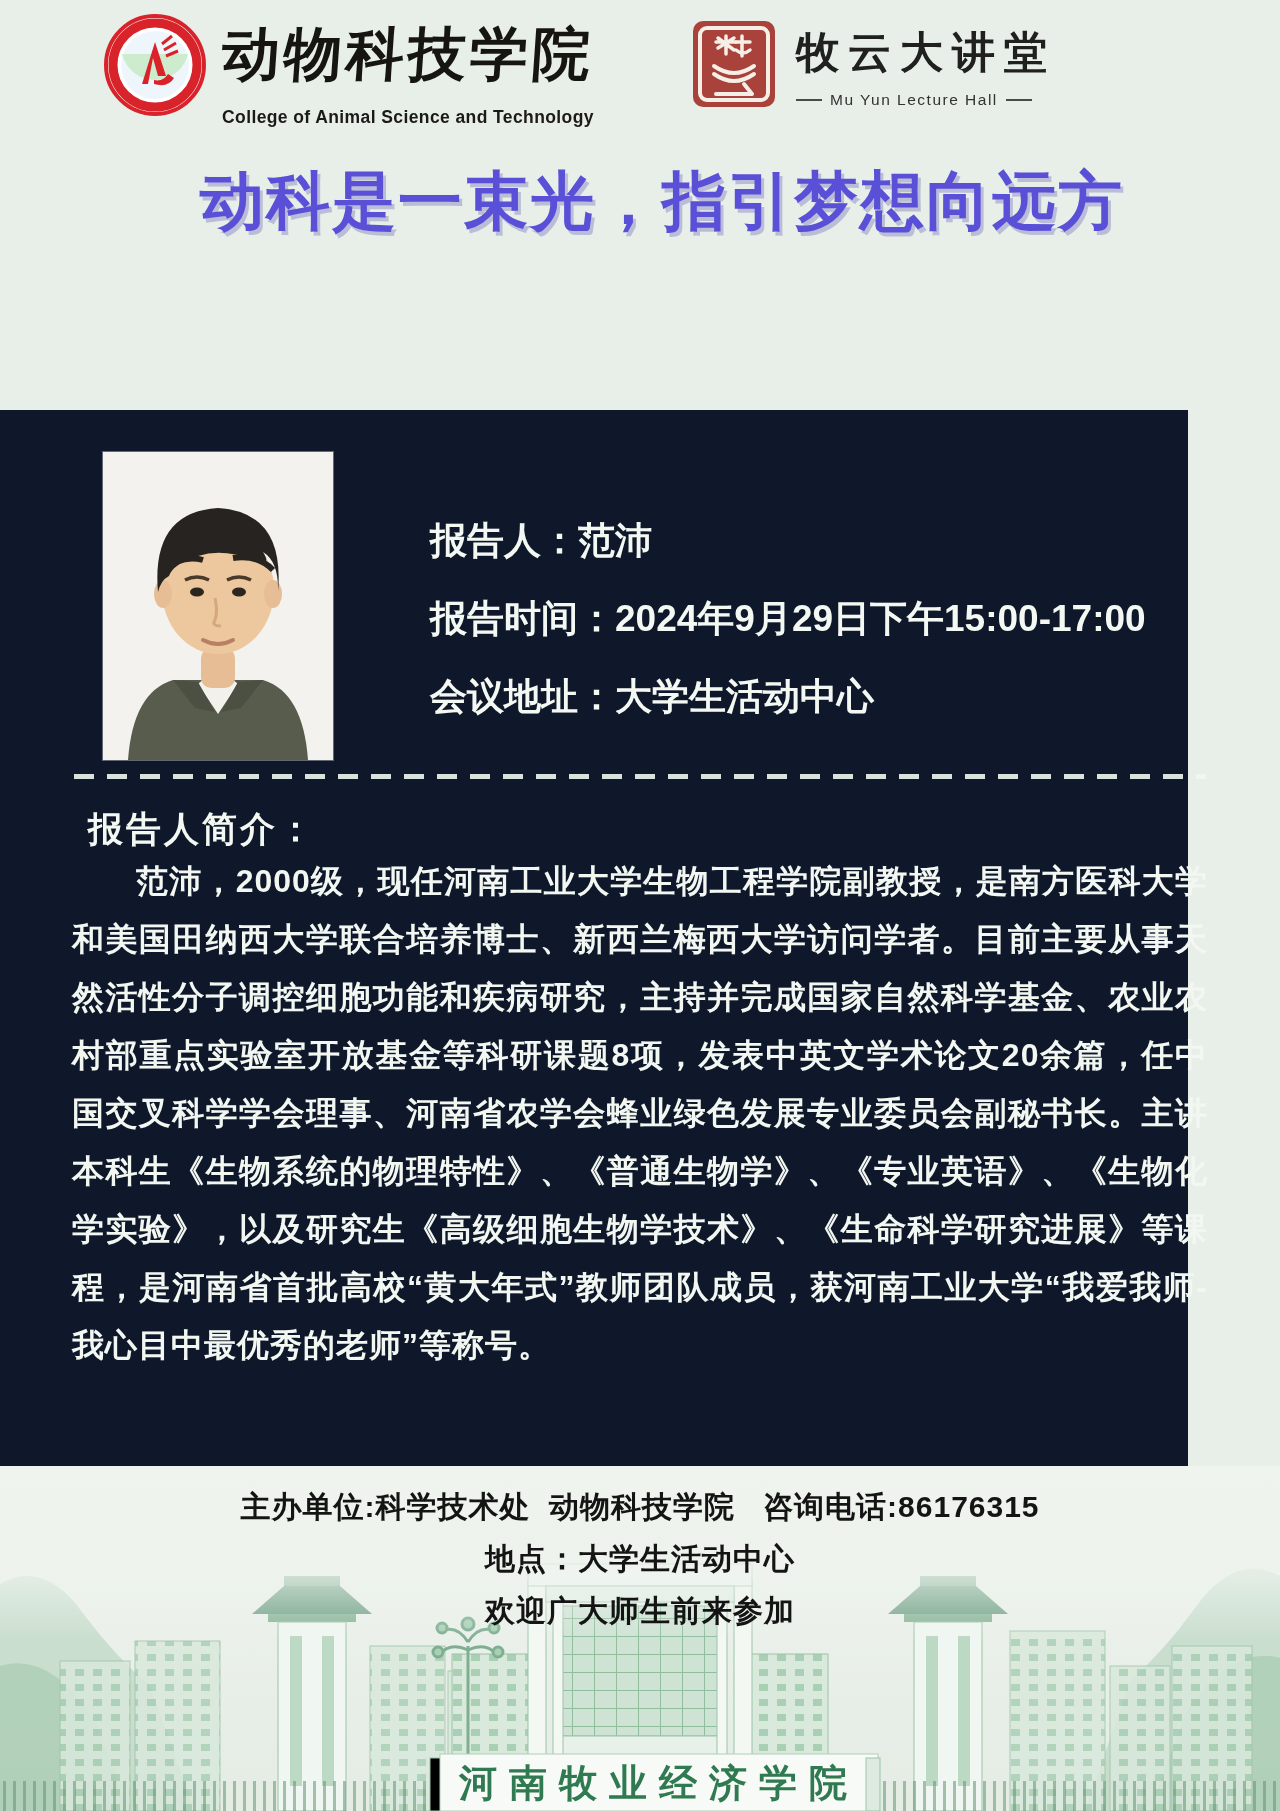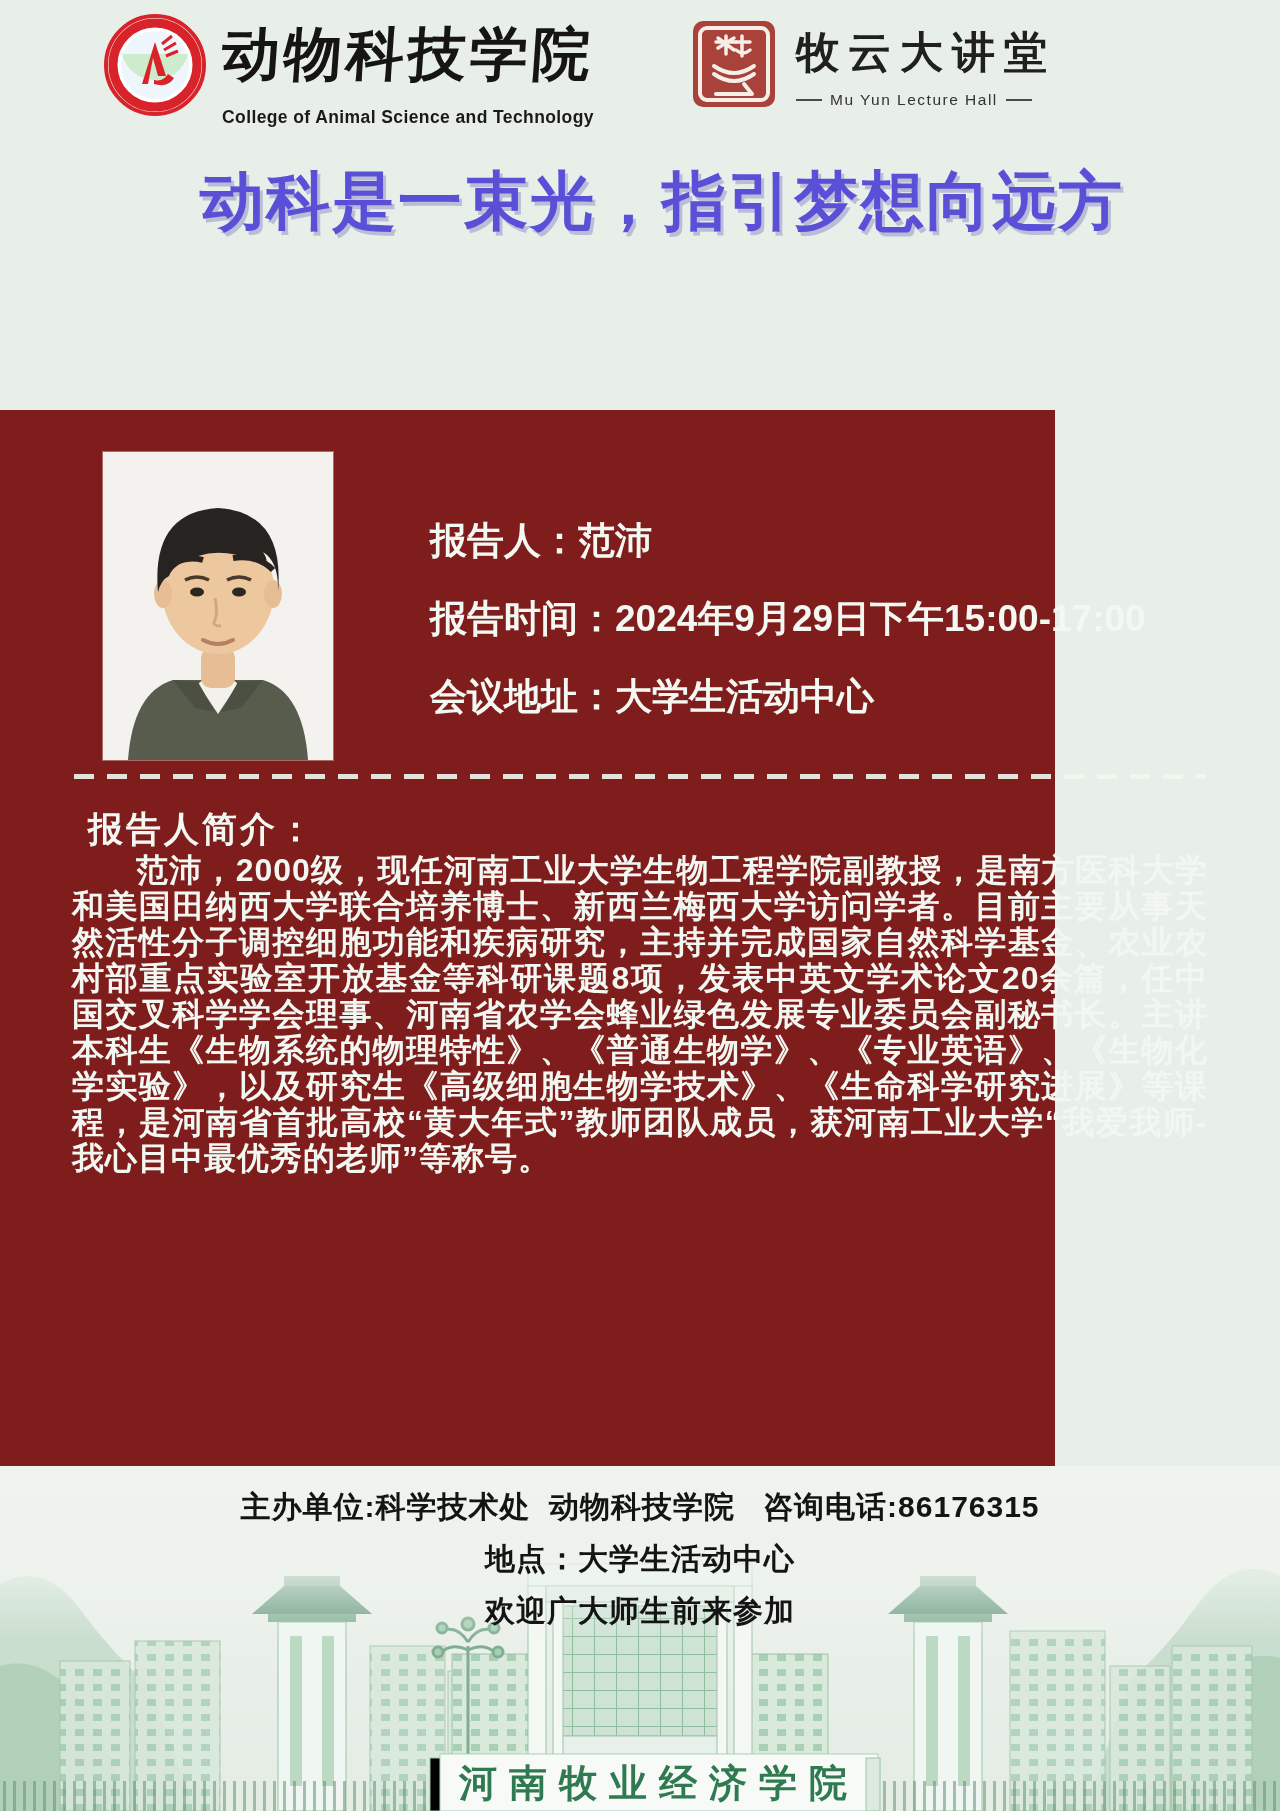--- a/index.html
+++ b/index.html
@@ -33,40 +33,40 @@
   }
   .hall-en .rule{flex:0 0 26px;height:2px;background:#4a4a47;}
   .main-title{
     position:absolute;left:0;top:158px;width:1228px;text-align:center;
     font-size:64px;font-weight:900;color:#5a50d8;letter-spacing:2px;white-space:nowrap;
     text-shadow:3px 4px 0 rgba(72,62,170,.28);
     margin-left:48px;
   }
 
   
-  .green-section{position:absolute;left:0;top:410px;width:1055px;height:1056px;background:#7f1d1d;}
+  .green-section{position:absolute;left:0;top:410px;width:1188px;height:1056px;background:#0f172a;}
   .portrait{
     position:absolute;left:103px;top:42px;width:230px;height:308px;
     background:#f5f4f1;box-shadow:0 0 0 1px rgba(255,255,255,.35);
   }
   .portrait svg{display:block;width:100%;height:100%;}
   .info{position:absolute;left:430px;top:106px;display:flex;flex-direction:column;gap:29px;}
   .info-row{font-size:37px;font-weight:700;color:#f4f8f2;white-space:nowrap;line-height:49px;}
   .info-row .val{font-weight:600;}
   .divider{
     position:absolute;left:74px;top:364px;width:1132px;height:5px;
     background:repeating-linear-gradient(to right,rgba(240,248,240,.9) 0 20px,transparent 20px 33px);
   }
   .bio-heading{
     position:absolute;left:88px;top:396px;
     font-size:35px;font-weight:800;color:#f4f8f2;letter-spacing:3px;
   }
   .bio-text{
     position:absolute;left:72px;top:442px;width:1136px;
-    font-size:32px;font-weight:700;color:#f2f7f1;line-height:36px;
+    font-size:32px;font-weight:700;color:#f2f7f1;line-height:58px;
     letter-spacing:1px;text-indent:64px;text-align:justify;
   }
 
   
   .footer-section{
     position:absolute;left:0;top:1466px;width:1280px;height:345px;
     background:linear-gradient(#f0f4ef,#e4ece4);
   }
   .footer-lines{
     position:absolute;left:0;top:20px;width:1280px;

